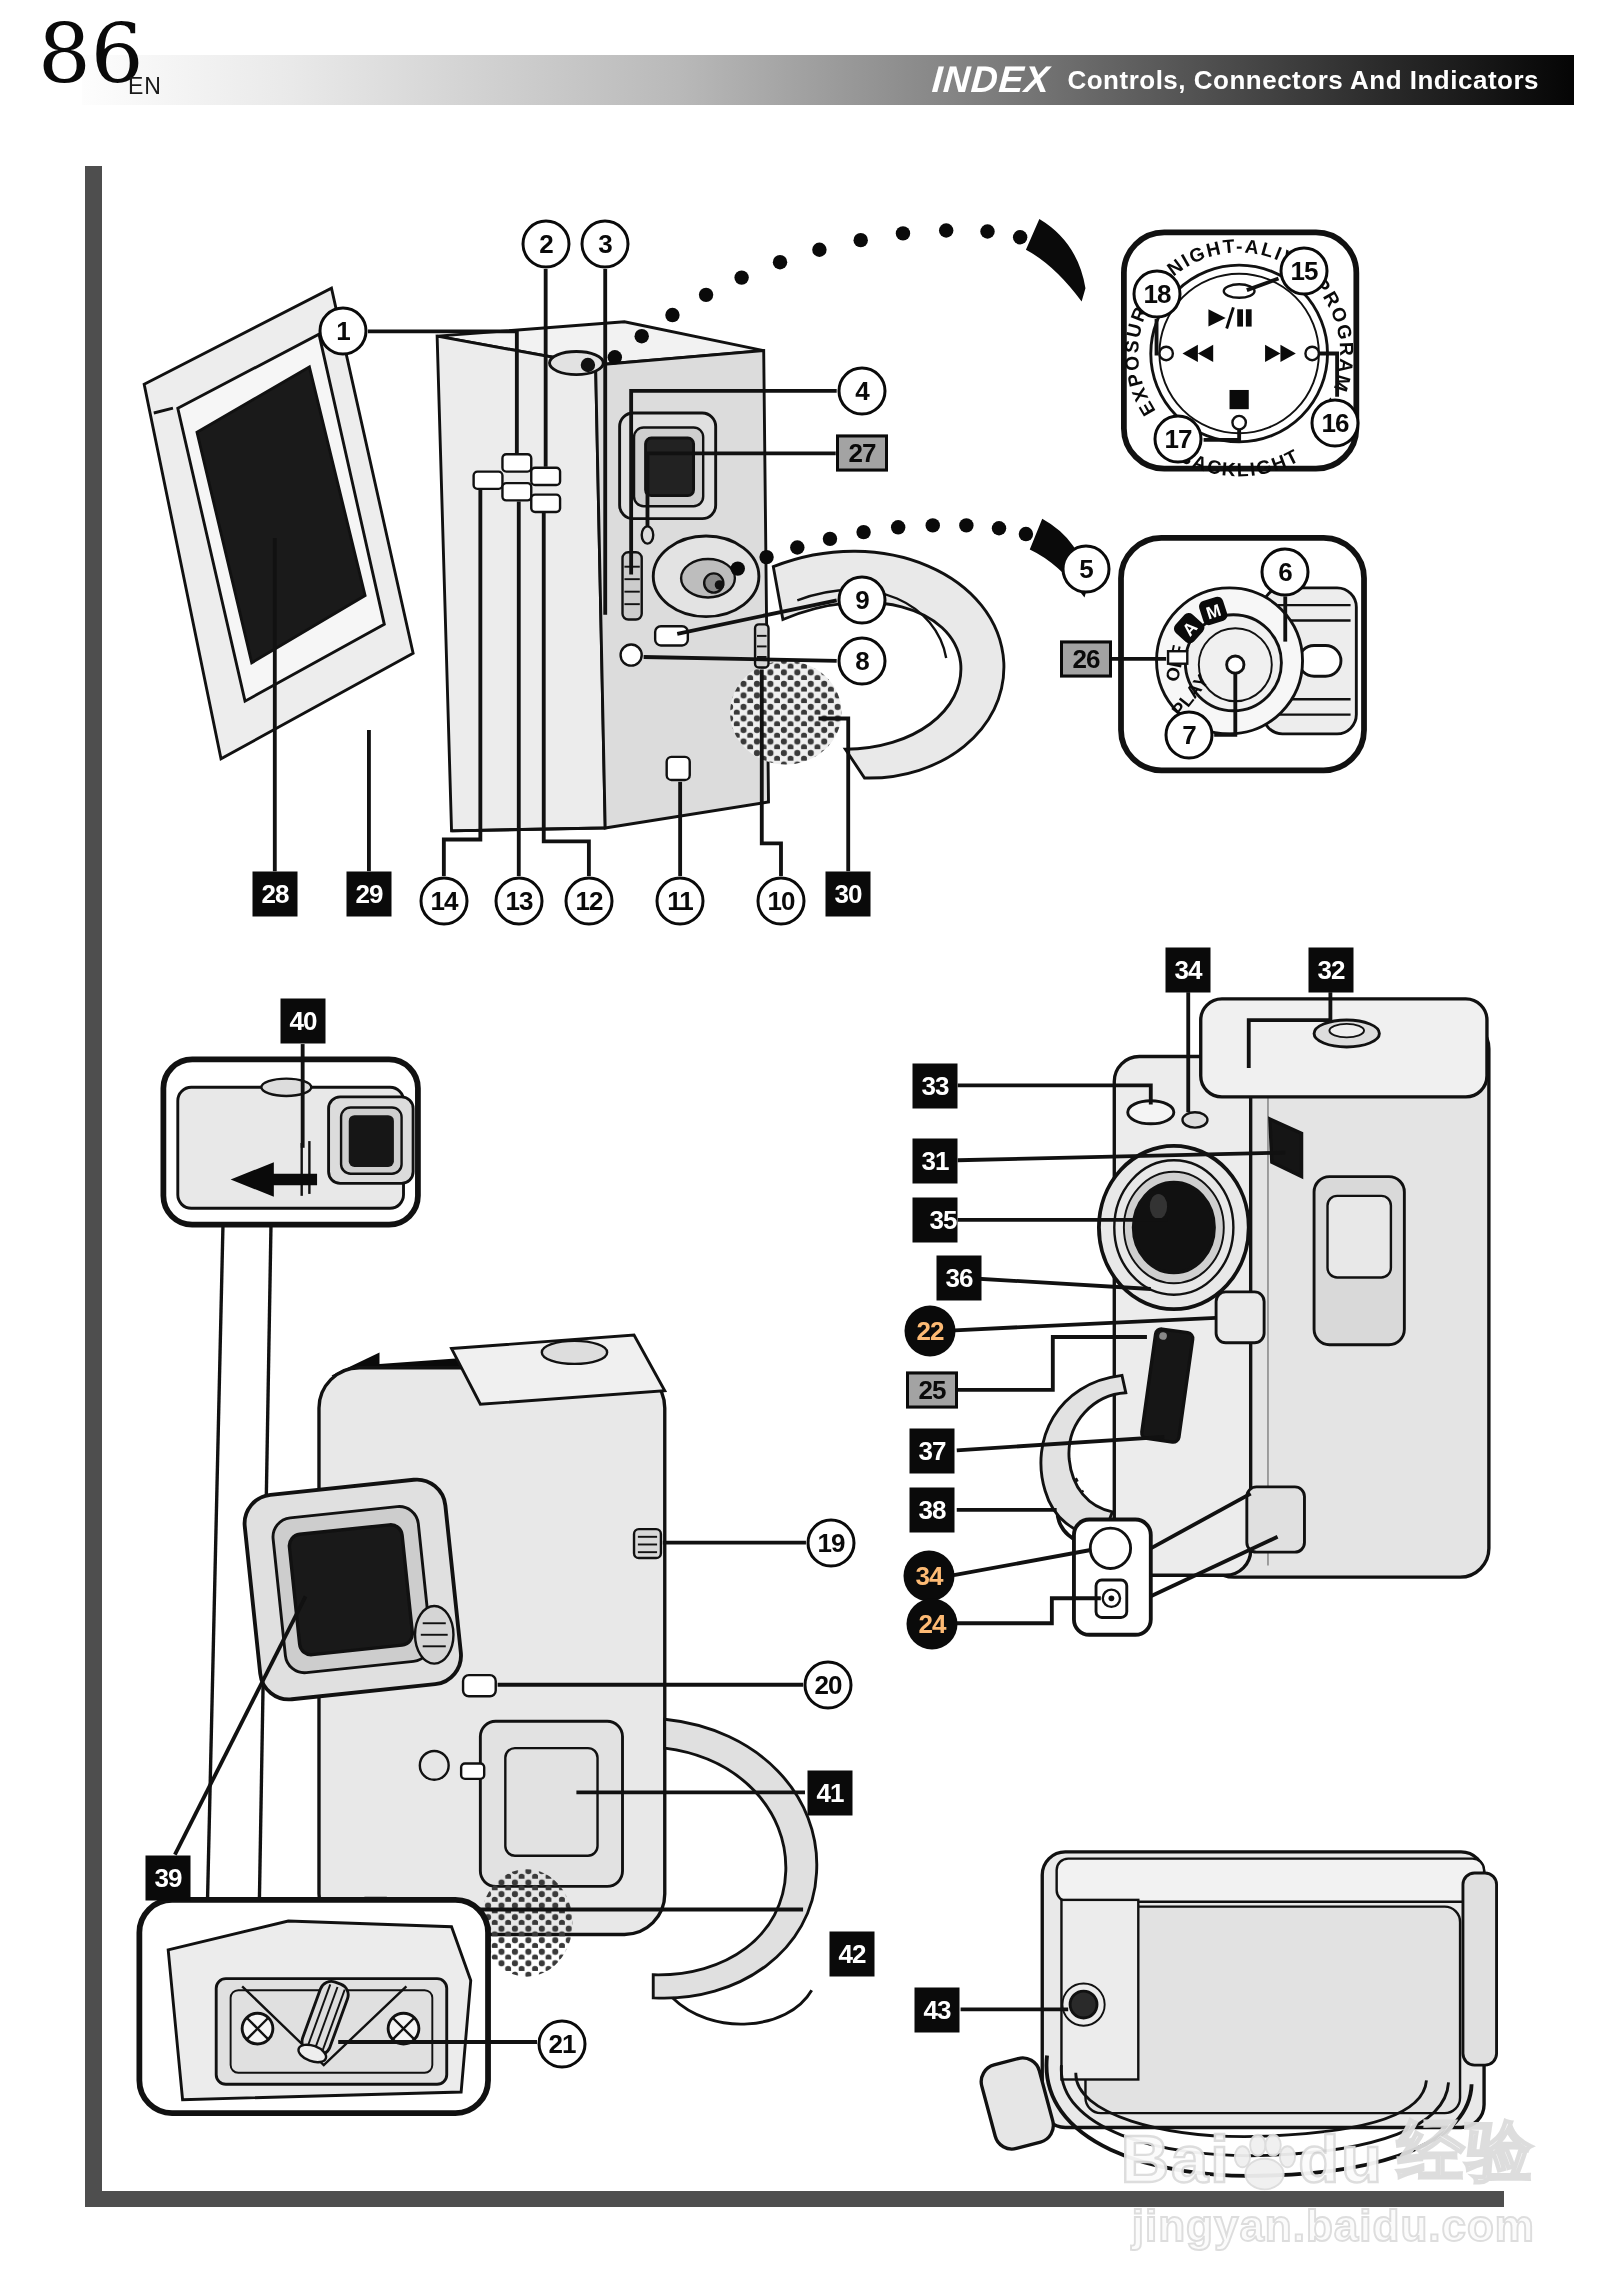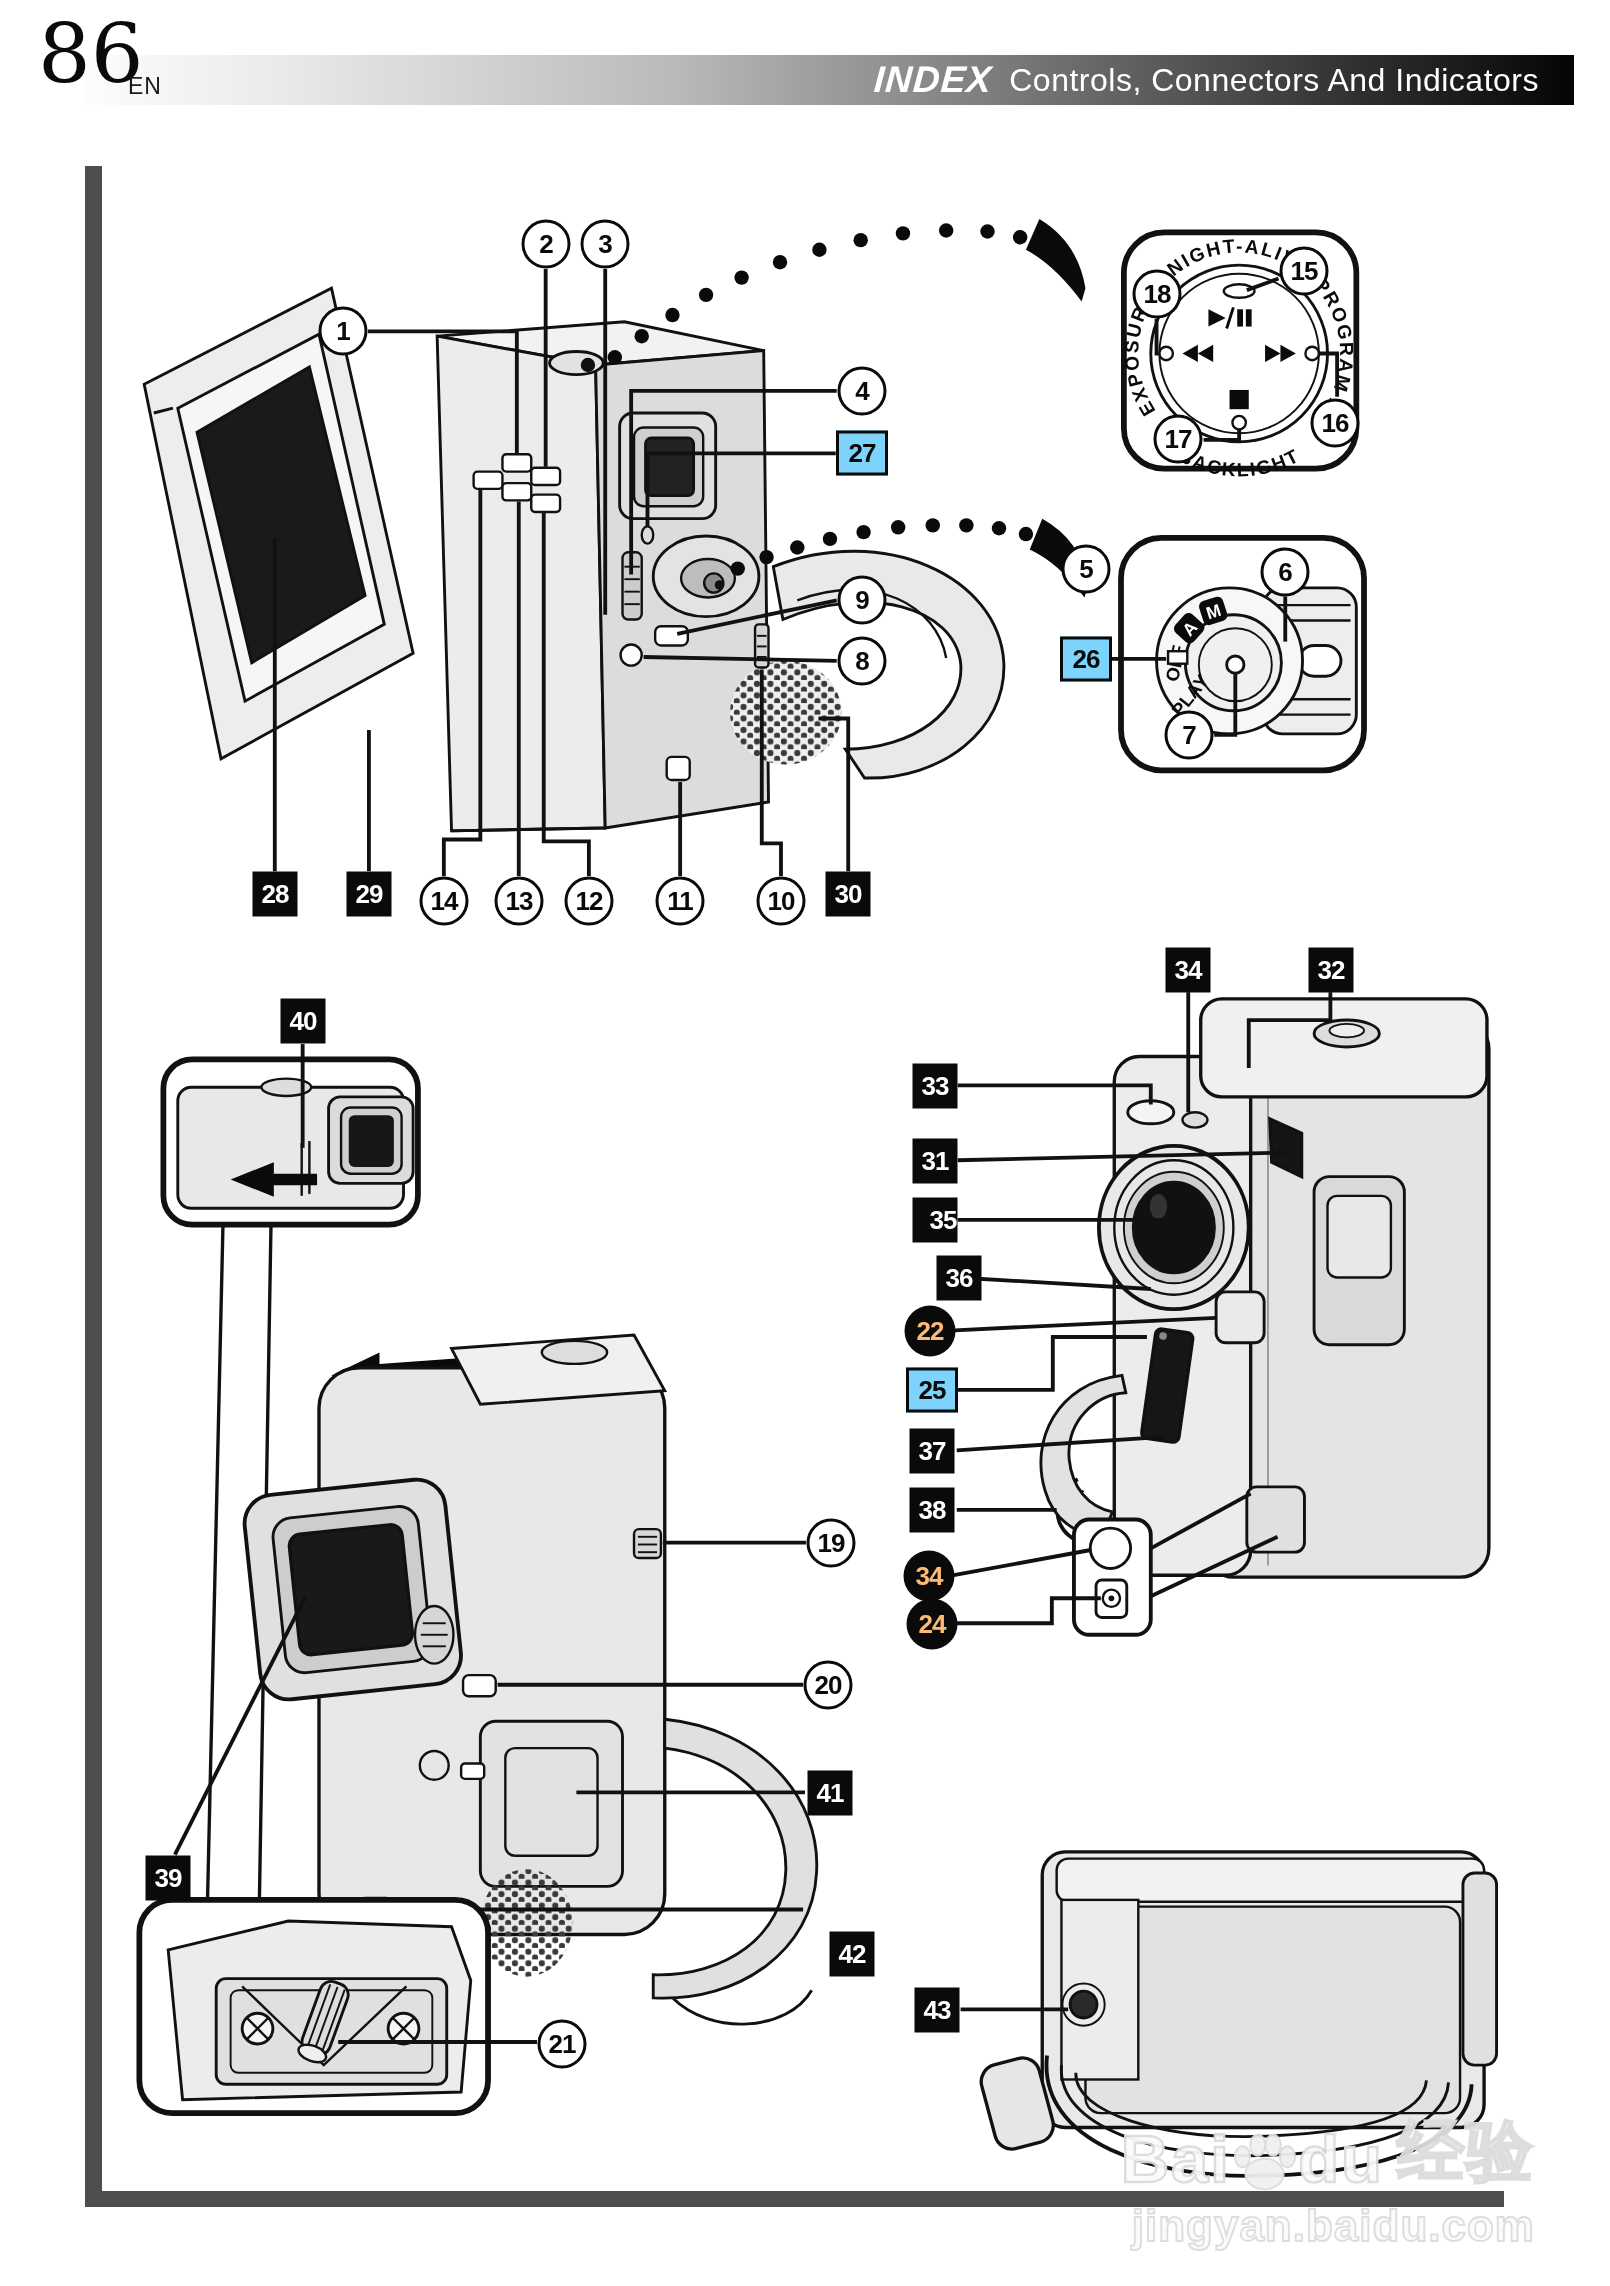--- a/index.html
+++ b/index.html
@@ -3,34 +3,34 @@
 <meta charset="utf-8">
 <style>
   html,body{margin:0;padding:0;background:#fff;}
   #page{position:relative;width:1610px;height:2286px;background:#ffffff;overflow:hidden;
         font-family:"Liberation Sans",sans-serif;}
   
   #header-bar{position:absolute;left:82px;top:55px;width:1492px;height:50px;z-index:6;
     background:linear-gradient(to right,#fdfdfd 0%,#e9e9e9 14%,#b9b9b9 40%,#7a7a7a 62%,#2e2e2e 86%,#050505 100%);
     display:flex;align-items:center;justify-content:flex-end;padding-right:35px;box-sizing:border-box;}
   #index-label{font-style:italic;font-weight:700;font-size:37px;color:#fff;letter-spacing:1px;margin-right:17.3px;transform:skewX(-4deg);}
-  #header-title{font-weight:400;font-size:32px;color:#fff;letter-spacing:0.5px;}
+  #header-title{font-weight:700;font-size:26px;color:#fff;letter-spacing:0.5px;}
   #page-num{position:absolute;left:38px;top:5.8px;z-index:7;font-family:"DejaVu Serif",serif;
     font-weight:400;font-size:83px;color:#0a0a0a;}
   #page-lang{position:absolute;left:128px;top:73px;z-index:7;font-size:23px;color:#1a1a1a;letter-spacing:1px;}
   
   #left-bar{position:absolute;left:85px;top:166px;width:17.3px;height:2041px;background:#4e4e4e;z-index:5;}
   #bottom-bar{position:absolute;left:85px;top:2191px;width:1419px;height:16.3px;background:#4e4e4e;z-index:5;}
   
   #art{position:absolute;left:0;top:0;z-index:10;}
   
   .co{position:absolute;transform:translate(-50%,-50%);display:flex;align-items:center;justify-content:center;
       font-weight:700;font-size:26px;color:#0a0a0a;z-index:30;box-sizing:border-box;letter-spacing:-1px;}
   .co-circle{width:49px;height:49px;border:3.8px solid #0a0a0a;border-radius:50%;background:#fff;}
-  .co-wbox{width:52px;height:45px;border:3.8px solid #0a0a0a;background:#7dd3fc;}
+  .co-wbox{width:52px;height:37px;border:3.8px solid #0a0a0a;background:#a3a3a3;}
   .co-bbox{width:45px;height:45px;background:#0a0a0a;color:#fff;}
   .co-bcircle{width:51px;height:51px;background:#0a0a0a;color:#fdba74;border-radius:50%;}
   
   #watermark{position:absolute;right:75px;top:2106px;z-index:40;text-align:right;opacity:.95;}
   .wm-big{display:flex;align-items:flex-end;justify-content:flex-end;font-weight:700;font-size:67px;
     color:#fbfbfb;-webkit-text-stroke:2.4px #dcdcdc;letter-spacing:1.9px;}
   .wm-url{font-weight:700;font-size:44px;color:#fbfbfb;-webkit-text-stroke:1.9px #dcdcdc;margin-top:3.8px;letter-spacing:1px;}
   .wm-paw{margin:0 -3.8px;}
 </style>
 </head>

